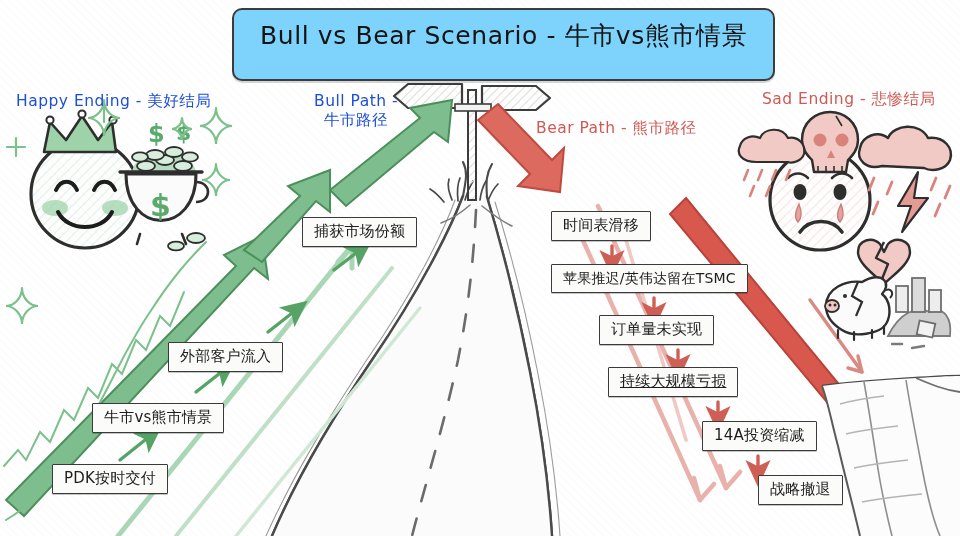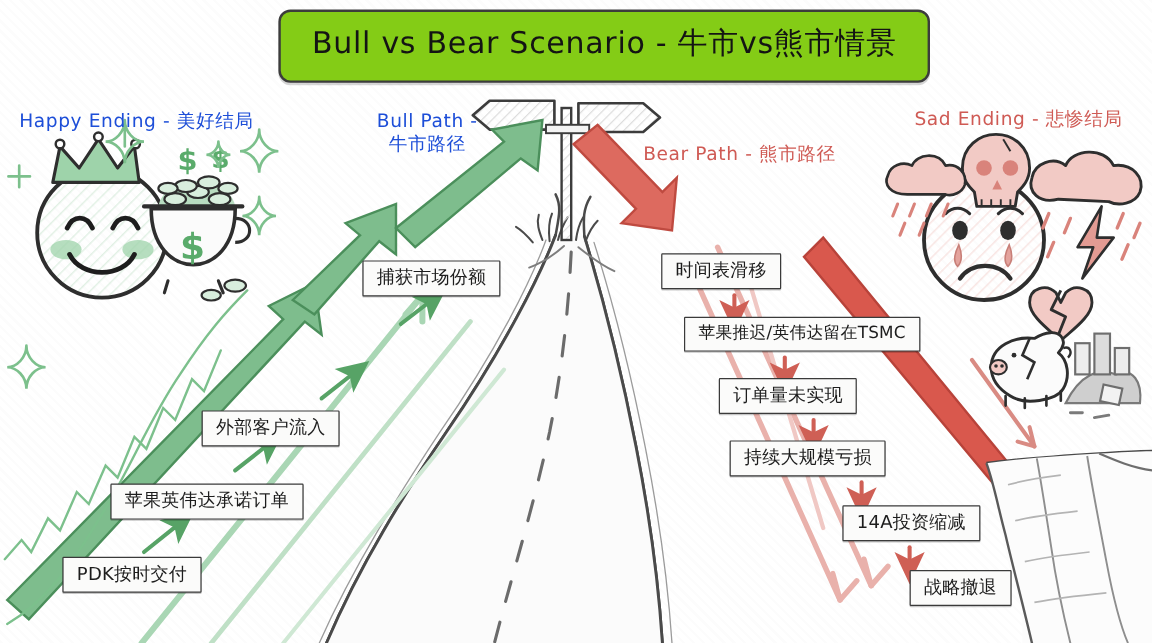--- a/index.html
+++ b/index.html
@@ -29,22 +29,22 @@
     box-shadow:0 1px 0 rgba(0,0,0,0.22);
     font-family:"DejaVu Sans","Liberation Sans",sans-serif;
     letter-spacing:0.2px;
   }
   .nodebox.sm{font-size:14px;}
   .title-box{
     position:absolute;
     left:232px;top:8px;
     border:2px solid #3c3c3c;
     border-radius:10px;
-    background:#84cc16;
-    padding:9px 26px 15px 26px;
+    background:#7dd3fc;
+    padding:9px 26px 27px 26px;
     font-size:25px;
     color:#141414;
     letter-spacing:0.6px;
     white-space:nowrap;
     box-shadow:0 2px 0 rgba(0,0,0,0.16);
   }
   .hand-label{
     position:absolute;
     white-space:nowrap;
     font-size:15.5px;
@@ -326,24 +326,24 @@
   <div class="hand-label green-label center-tag" style="left:314px;top:92px;">
     <span>Bull Path -</span><br>
     <span>牛市路径</span>
   </div>
 
   <div class="hand-label red-label" style="left:536px;top:119px;">Bear Path - 熊市路径</div>
 
   <div class="hand-label red-label" style="left:762px;top:90px;text-align:right;">Sad Ending - 悲惨结局</div>
 
   <div class="nodebox" style="left:52px;top:464px;">PDK按时交付</div>
-  <div class="nodebox" style="left:92px;top:403px;">苹果英伟达承诺订单</div>
+  <div class="nodebox" style="left:92px;top:403px;">牛市vs熊市情景</div>
   <div class="nodebox" style="left:168px;top:342px;">外部客户流入</div>
   <div class="nodebox" style="left:302px;top:217px;">捕获市场份额</div>
 
   <div class="nodebox" style="left:551px;top:211px;">时间表滑移</div>
-  <div class="nodebox sm" style="left:570px;top:264px;">苹果推迟/英伟达留在TSMC</div>
+  <div class="nodebox sm" style="left:551px;top:264px;">苹果推迟/英伟达留在TSMC</div>
   <div class="nodebox" style="left:599px;top:315px;">订单量未实现</div>
-  <div class="nodebox" style="left:608px;top:367px;">持续大规模亏损</div>
+  <div class="nodebox" style="left:608px;top:367px;text-decoration:underline;">持续大规模亏损</div>
   <div class="nodebox" style="left:702px;top:421px;">14A投资缩减</div>
   <div class="nodebox" style="left:758px;top:475px;">战略撤退</div>
 
 </div>
 
 </body></html>

